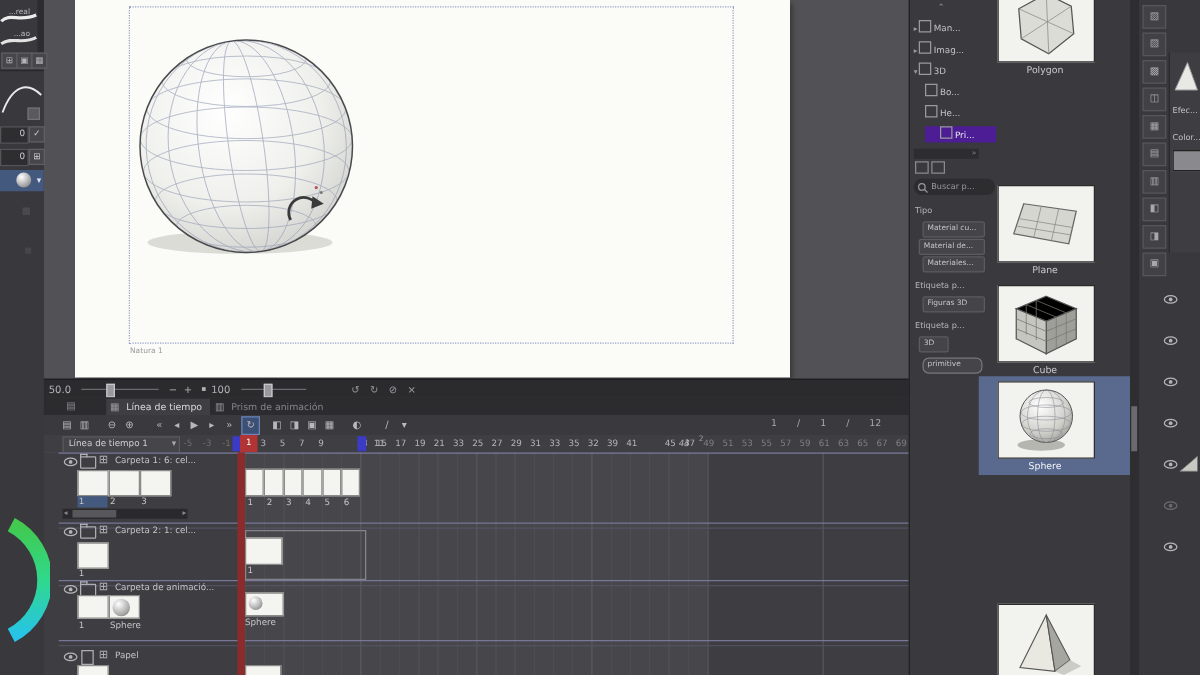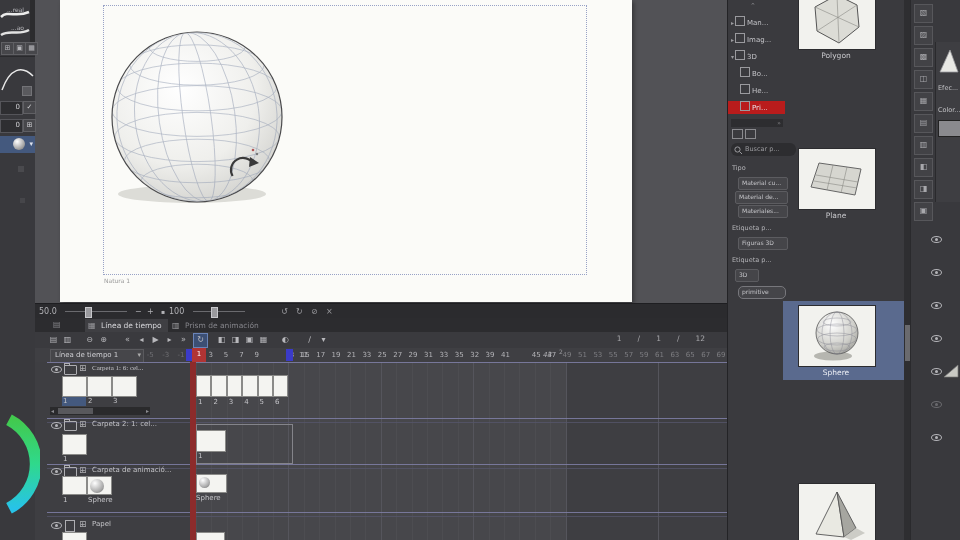--- a/index.html
+++ b/index.html
@@ -85,21 +85,21 @@
   #r2-outline{position:absolute;left:161px;top:62px;width:95px;height:38px;border:1px solid #84848a;}
   #r1-label-sel{position:absolute;left:27px;top:35px;width:24px;height:9px;background:#44597e;}
 
   
   #materials{left:727px;top:0;width:183px;height:540px;background:#3a3a3e;border-left:1px solid #232326;}
   #mat-tree{position:absolute;left:0;top:0;width:57px;height:540px;font-size:7px;}
   .tree-row{position:absolute;left:0;width:57px;height:13px;line-height:13px;color:#c4c4c8;}
   .tree-row .exp{margin-left:3px;margin-right:1px;color:#9a9a9e;font-size:6px;}
   .tree-row .ticon{display:inline-block;width:8px;height:8px;border:1px solid #9a9a9e;margin-right:2px;vertical-align:-1px;}
   .tree-row.child{padding-left:12px;width:45px;}
-  .tree-row.selected{background:#b91c1c;color:#e8e8ec;}
+  .tree-row.selected{background:#4c1d95;color:#e8e8ec;margin-left:12px;}
   #tree-gap{position:absolute;left:3px;top:119px;width:50px;height:8px;background:#2d2d30;font-size:6px;
             color:#8a8a8e;text-align:right;line-height:8px;padding-right:2px;}
   #mat-search{position:absolute;left:3px;top:143px;width:51px;height:13px;background:#2d2d30;
               border-radius:6px;font-size:6.5px;line-height:13px;color:#9a9a9e;padding-left:14px;}
   .filter-label{position:absolute;left:4px;font-size:6.5px;color:#b4b4b8;}
   .chip{position:absolute;height:11px;background:#454549;border:1px solid #5c5c60;font-size:6px;
         line-height:10px;color:#c4c4c8;padding:0 3px;border-radius:2px;}
   #mat-list{position:absolute;left:56px;top:0;width:120px;height:540px;}
   .mat-item{position:absolute;left:0;width:120px;}
   .mat-band{position:absolute;left:-1px;top:-4px;width:128px;height:79px;background:#5a6a8e;}
@@ -333,21 +333,21 @@
       <div class="sep" style="top:102px;"></div>
         <div class="sep2" style="top:106px;"></div>
       <div class="sep" style="top:150px;"></div>
         <div class="sep2" style="top:154px;"></div>
 
       <div id="playhead-col"></div>
 
       <span class="eye" style="left:16px;top:4px;"></span>
       <span class="fold" style="left:29px;top:3px;"></span>
       <span class="plusbox" style="left:44px;top:2px;">⊞</span>
-      <span class="trk-label" style="left:57px;top:2px;font-family:Liberation Serif, serif;">Carpeta 1: 6: cel...</span>
+      <span class="trk-label" style="left:57px;top:2px;">Carpeta 1: 6: cel...</span>
       <div id="r1-thumbs">
           <div class="thumb" style="left: 27px; top: 14px;"></div>
           <div class="thumb" style="left: 52px; top: 14px;"></div>
           <div class="thumb" style="left: 77px; top: 14px;"></div>
         </div>
       <div id="r1-label-sel"></div>
       <div id="r1-thumblabels">
           <div class="cel-num" style="left: 28px; top: 35px;">1</div>
           <div class="cel-num" style="left: 53px; top: 35px;">2</div>
           <div class="cel-num" style="left: 78px; top: 35px;">3</div>
@@ -446,20 +446,29 @@
               <path d="M16,18 L60,38 M38,6 L40,54 M18,42 L58,16" stroke="#8a8a84" stroke-width="0.6" fill="none"></path>
             </svg></div>
           <div class="mat-label" style="top: 63px;">Polygon</div>
         </div>
         <div class="mat-item" style="top: 148px; height: 76px;">
           <div class="mat-thumb" style="top: 0px;"><svg width="76" height="60">
               <path d="M20,14 L62,20 L56,46 L12,38 Z" fill="#d6d6d0" stroke="#666" stroke-width="1"></path>
               <path d="M34,16 L28,41 M48,18 L42,44 M17,26 L59,33 M15,32 L58,39" stroke="#8a8a84" stroke-width="0.6"></path>
             </svg></div>
           <div class="mat-label" style="top: 63px;">Plane</div>
+        </div>
+        <div class="mat-item" style="top: 228px; height: 76px;">
+          <div class="mat-thumb" style="top: 0px;"><svg width="76" height="60">
+              <path d="M38,8 L62,18 L38,28 L14,18 Z" fill="#ececе6" stroke="#555" stroke-width="1"></path>
+              <path d="M38,28 L62,18 L62,42 L38,54 Z" fill="#9f9f9a" stroke="#555" stroke-width="1"></path>
+              <path d="M14,18 L38,28 L38,54 L14,42 Z" fill="#c6c6c0" stroke="#555" stroke-width="1"></path>
+              <path d="M22,14.7 L46,24.7 M30,11.3 L54,21.3 M14,26 L38,36 L62,26 M14,34 L38,44 L62,34 M46,24.7 L46,50 M54,21.3 L54,46 M22,14.7 L22,38.7 M30,11.3 L30,43" stroke="#77776f" stroke-width="0.6" fill="none"></path>
+            </svg></div>
+          <div class="mat-label" style="top: 63px;">Cube</div>
         </div>
         <div class="mat-item" style="top: 305px; height: 76px;">
           <div class="mat-band"></div>
           <div class="mat-thumb" style="top: 0px;"><svg width="76" height="60">
               <defs>
                 <radialGradient id="sgA" cx="0.38" cy="0.3" r="0.8">
                   <stop offset="0" stop-color="#ffffff"></stop>
                   <stop offset="0.65" stop-color="#cfcfca"></stop>
                   <stop offset="1" stop-color="#9a9a94"></stop>
                 </radialGradient>

